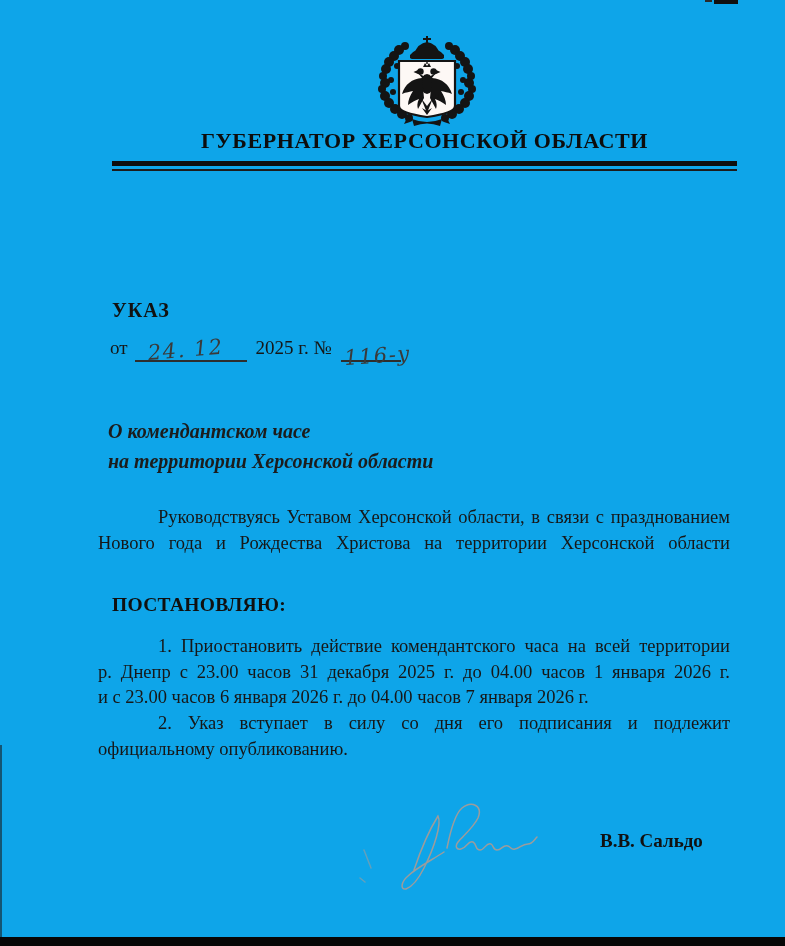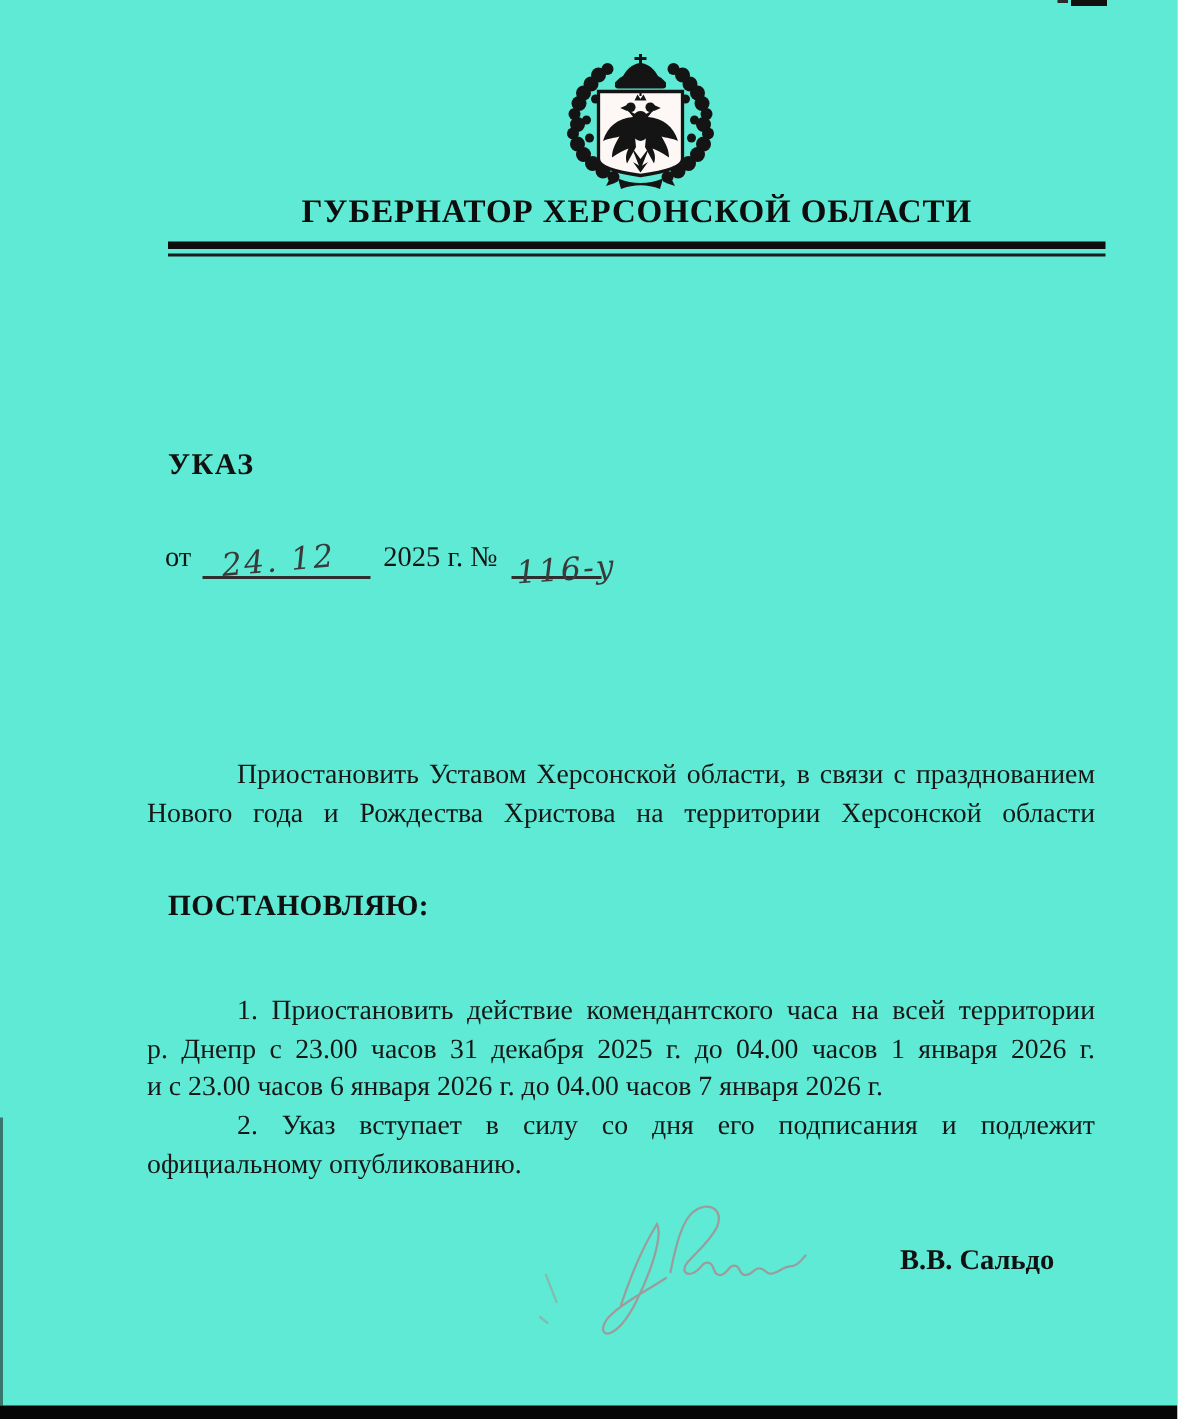--- a/index.html
+++ b/index.html
@@ -1,40 +1,40 @@
 <!DOCTYPE html>
 <html><head>
 <meta charset="utf-8">
 <style>
   html,body{margin:0;padding:0;background:#e8e2df;}
   .scan{
     position:relative;
     width:785px;height:946px;
-    background:#5eead4;
+    background:#0ea5e9;
     overflow:hidden;
     font-family:"Liberation Serif","DejaVu Serif",serif;
     color:#1a1a1a;
   }
   
   .emblem{position:absolute;left:372px;top:36px;width:110px;height:92px;}
   .org-title{
     position:absolute;left:112px;top:128px;width:625px;
     text-align:center;font-weight:bold;font-size:22px;letter-spacing:0.6px;
     color:#0d0d0d;white-space:nowrap;
   }
   .rule{position:absolute;left:112px;top:161px;width:625px;}
   .rule .thick{height:5px;background:#0e0e0e;}
   .rule .thin{height:2px;background:#1c1c1c;margin-top:3px;}
   
   .ukaz{
     position:absolute;left:112px;top:299px;width:625px;text-align:left;
     font-weight:bold;font-size:20px;letter-spacing:1px;color:#111;
   }
   .dateline{
-    position:absolute;left:110px;top:358px;font-size:19px;color:#161616;
+    position:absolute;left:110px;top:334px;font-size:19px;color:#161616;
     display:flex;align-items:flex-end;white-space:nowrap;
   }
   .dateline .word{padding-bottom:3px;}
   .blank{
     position:relative;display:inline-block;height:26px;
     border-bottom:2px solid #2e2e2e;
   }
   .blank.b1{width:112px;margin-left:7px;margin-right:9px;}
   .blank.b2{width:60px;margin-left:9px;}
   .hand{
@@ -48,21 +48,21 @@
   .subject{
     position:absolute;left:108px;top:416px;
     font-style:italic;font-weight:bold;font-size:20px;line-height:30px;color:#1c1c1c;
   }
   
   .block{
     position:absolute;left:98px;width:632px;
     font-size:18.5px;line-height:25.7px;color:#171717;
   }
   .preamble{top:505px;}
-  .items{top:634px;margin-top:28px;}
+  .items{top:634px;}
   .line{width:100%;}
   .line.j{text-align:justify;text-align-last:justify;}
   .line.l{text-align:left;}
   .line.ind{text-indent:60px;}
   .resolve{
     position:absolute;left:112px;top:594px;
     font-weight:bold;font-size:19.5px;letter-spacing:0.3px;color:#101010;text-align:right;
   }
   
   .sig{position:absolute;left:350px;top:790px;width:210px;height:105px;}
@@ -162,23 +162,27 @@
     <span class="word">от</span>
     <span class="blank b1">
       <span class="hand">24. 12</span>
     </span>
     <span class="word">2025 г. №</span>
     <span class="blank b2">
       <span class="hand">116-у</span>
     </span>
   </div>
 
+  <div class="subject">
+    <div>О комендантском часе</div>
+    <div>на территории Херсонской области</div>
+  </div>
 
   <div class="block preamble">
-    <div class="line j ind">Приостановить Уставом Херсонской области, в связи с празднованием</div>
+    <div class="line j ind">Руководствуясь Уставом Херсонской области, в связи с празднованием</div>
     <div class="line j">Нового года и Рождества Христова на территории Херсонской области</div>
   </div>
 
   <div class="resolve">ПОСТАНОВЛЯЮ:</div>
 
   <div class="block items">
     <div class="line j ind">1. Приостановить действие комендантского часа на всей территории</div>
     <div class="line j">р. Днепр с 23.00 часов 31 декабря 2025 г. до 04.00 часов 1 января 2026 г.</div>
     <div class="line l">и с 23.00 часов 6 января 2026 г. до 04.00 часов 7 января 2026 г.</div>
     <div class="line j ind">2. Указ вступает в силу со дня его подписания и подлежит</div>

